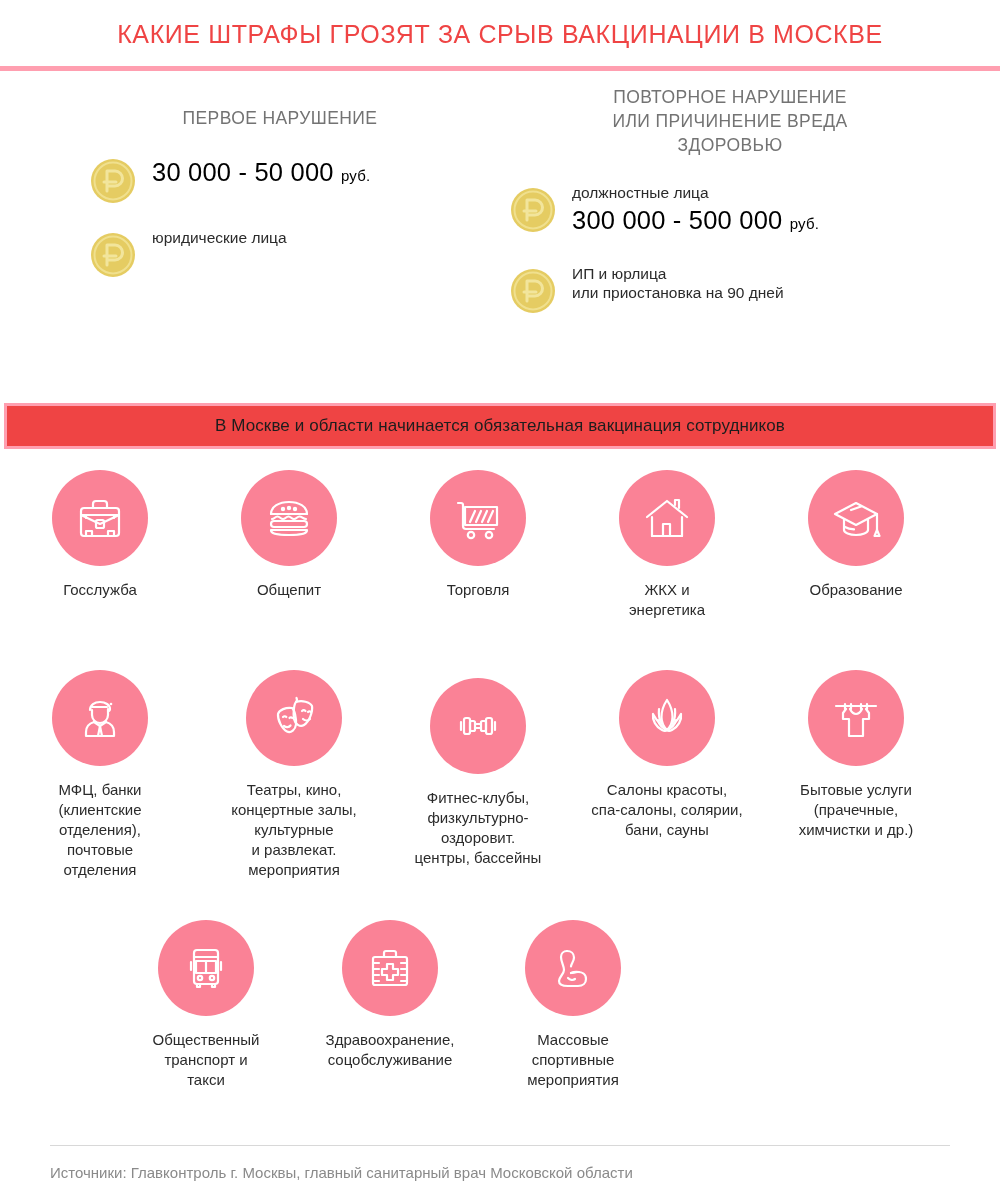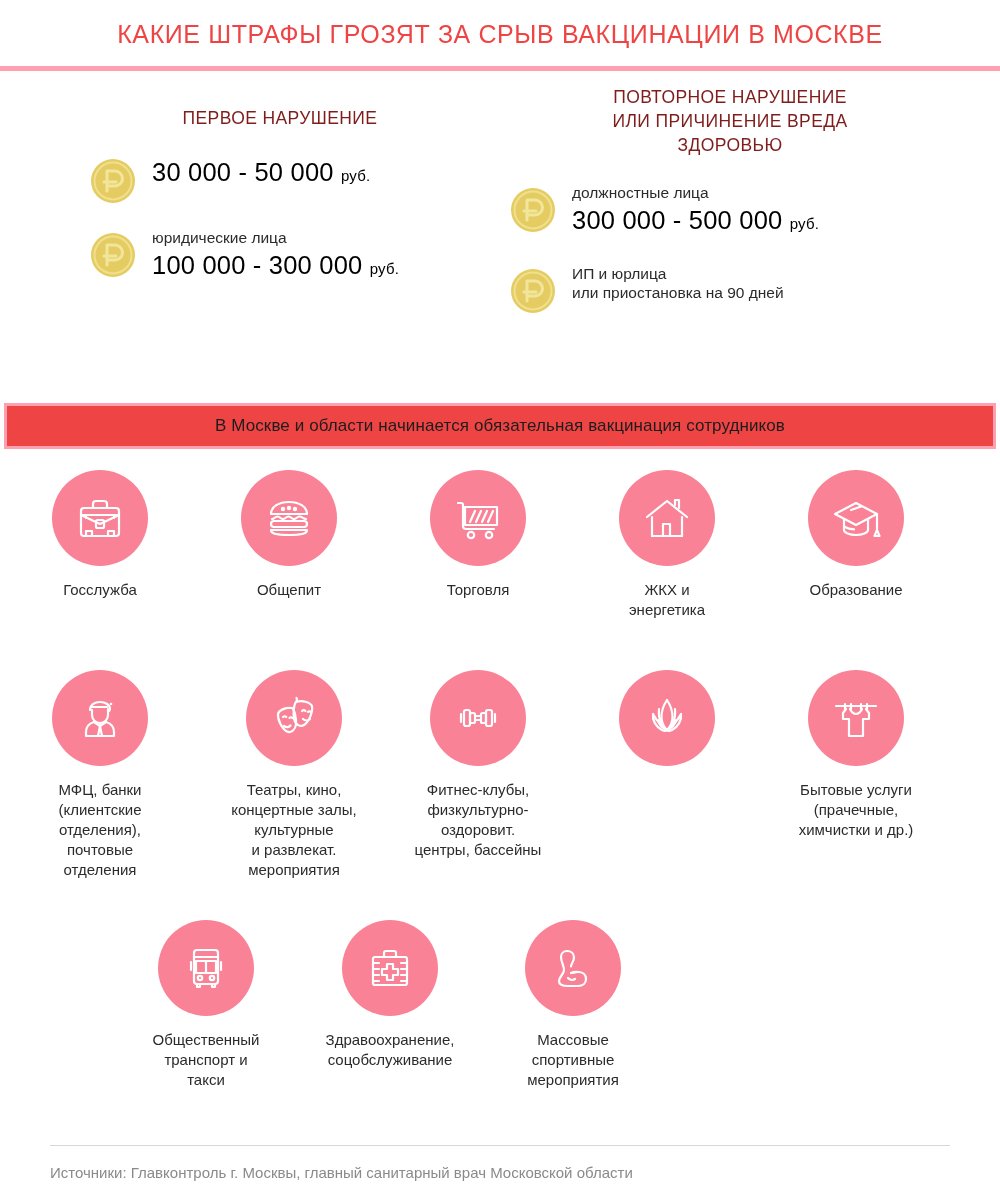--- a/index.html
+++ b/index.html
@@ -35,21 +35,21 @@
   }
   .col { position: absolute; top: 0; }
   .col-left  { left: 60px;  width: 440px; }
   .col-right { left: 500px; width: 460px; }
 
   .col-head {
     text-align: center;
     font-size: 17.5px;
     letter-spacing: 0.4px;
     line-height: 24px;
-    color: #7f1d1d;
+    color: #737373;
     padding-top: 35px;
   }
   .col-right .col-head { padding-top: 14px; }
 
   .fine-rows { margin-top: 22px; }
   .col-right .fine-rows { margin-top: 24px; }
 
   .fine-row {
     display: flex;
     align-items: flex-start;
@@ -166,24 +166,20 @@
         <div class="fine-row">
           <span class="coin">
             <svg viewBox="0 0 46 46" width="46" height="46">
               <circle cx="23" cy="23" r="22" fill="#e5cc62"></circle>
               <circle cx="23" cy="23" r="18.5" fill="none" stroke="#f0e08e" stroke-width="2"></circle>
               <path d="M17 13h8a7.5 7.5 0 0 1 0 15h-8M14 24h12M17 13v20" fill="none" stroke="#f2e59c" stroke-width="3" stroke-linecap="round" stroke-linejoin="round"></path>
             </svg>
           </span>
           <div class="fine-text">
             <div class="fine-label">юридические лица</div>
-            <div class="fine-amount">
-              <span>100 000 - 300 000</span>
-              <span class="unit">руб.</span>
-            </div>
           </div>
         </div>
 
       </div>
     </div>
 
     <div class="col col-right">
       <div class="col-head" style="white-space:pre-line">ПОВТОРНОЕ НАРУШЕНИЕ
 ИЛИ ПРИЧИНЕНИЕ ВРЕДА
 ЗДОРОВЬЮ</div>
@@ -352,21 +348,21 @@
             </svg>
           </span>
         </div>
         <div class="cell-label">Театры, кино,
 концертные залы,
 культурные
 и развлекат.
 мероприятия</div>
       </div>
 
-      <div class="cell" style="left:393px;top:0;width:170px">
+      <div class="cell" style="left:393px;top:8px;width:170px">
         <div class="circle">
           <span>
             <svg width="56" height="56" viewBox="0 0 56 56" fill="none" stroke="#fff" stroke-width="2.2" stroke-linecap="round" stroke-linejoin="round">
               <rect x="14" y="20" width="6" height="16" rx="2"></rect>
               <rect x="20" y="23" width="5" height="10" rx="1.5"></rect>
               <rect x="36" y="20" width="6" height="16" rx="2"></rect>
               <rect x="31" y="23" width="5" height="10" rx="1.5"></rect>
               <path d="M25 26h6M25 30h6"></path>
               <path d="M11 24v8M45 24v8"></path>
             </svg>
@@ -383,20 +379,23 @@
           <span>
             <svg width="56" height="56" viewBox="0 0 56 56" fill="none" stroke="#fff" stroke-width="2.2" stroke-linecap="round" stroke-linejoin="round">
               <path d="M28 10c4 6 5.5 12 5.5 17S31 37 28 40c-3-3-5.5-8-5.5-13S24 16 28 10z"></path>
               <path d="M20 19c-.5 5 0 10 2.5 14M36 19c.5 5 0 10-2.5 14"></path>
               <path d="M14 24c-1 6 3 13 9 16 2 1 4 1 5 0-5-3-10-9-14-16z"></path>
               <path d="M42 24c1 6-3 13-9 16-2 1-4 1-5 0 5-3 10-9 14-16z"></path>
               <path d="M28 40c-5-2-8-6-9-10M28 40c5-2 8-6 9-10"></path>
             </svg>
           </span>
         </div>
+        <div class="cell-label">Салоны красоты,
+спа-салоны, солярии,
+бани, сауны</div>
       </div>
 
       <div class="cell" style="left:771px;top:0;width:170px">
         <div class="circle">
           <span>
             <svg width="56" height="56" viewBox="0 0 56 56" fill="none" stroke="#fff" stroke-width="2.2" stroke-linecap="round" stroke-linejoin="round">
               <path d="M8 16h40"></path>
               <path d="M17 14v5M23 14v5M33 14v5M39 14v5"></path>
               <path d="M18 19l-3 4v6h6v17h14V29h6v-6l-3-4"></path>
               <path d="M22 19c1.5 3 4 5 6 5s4.5-2 6-5"></path>

